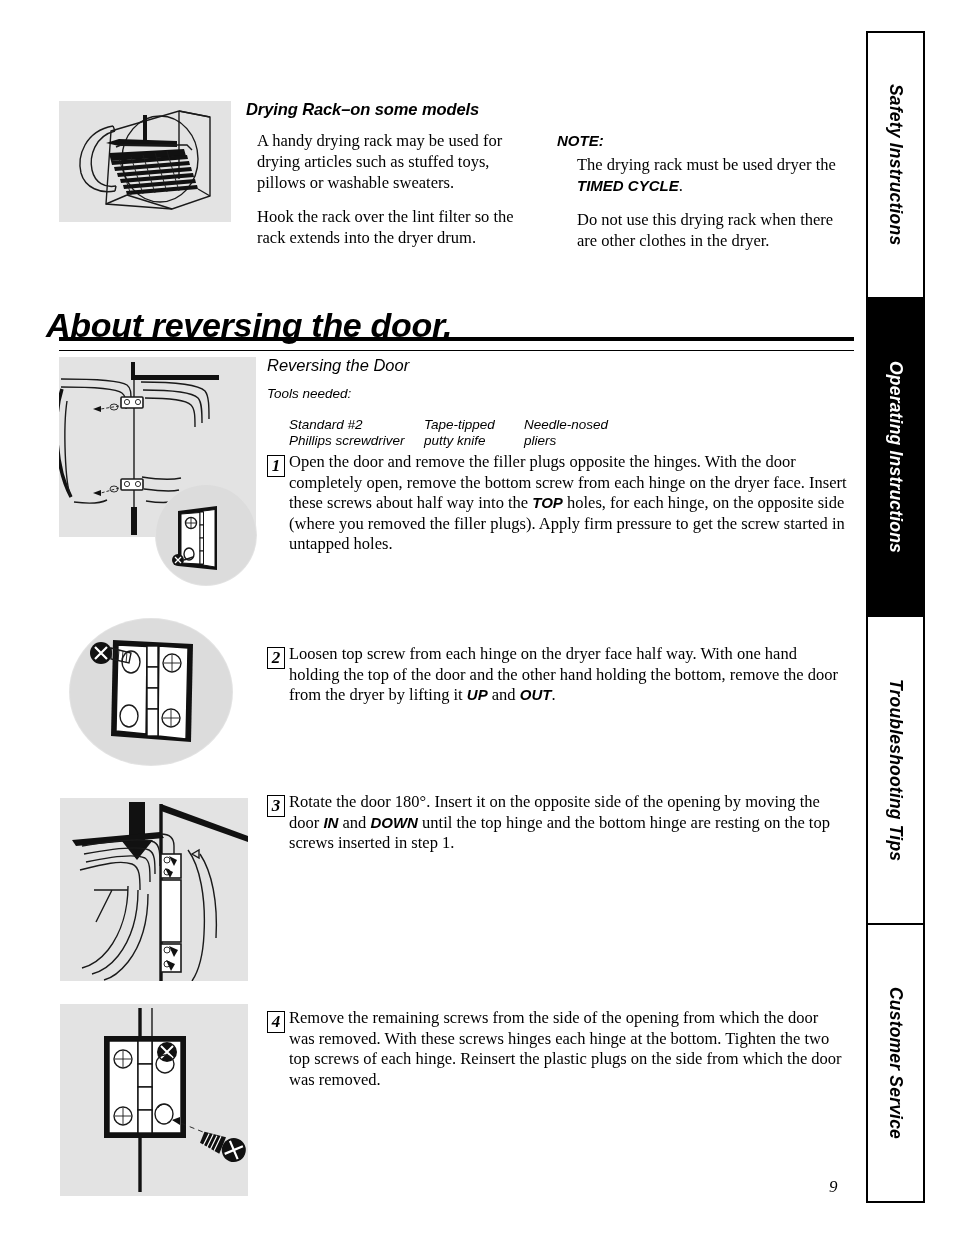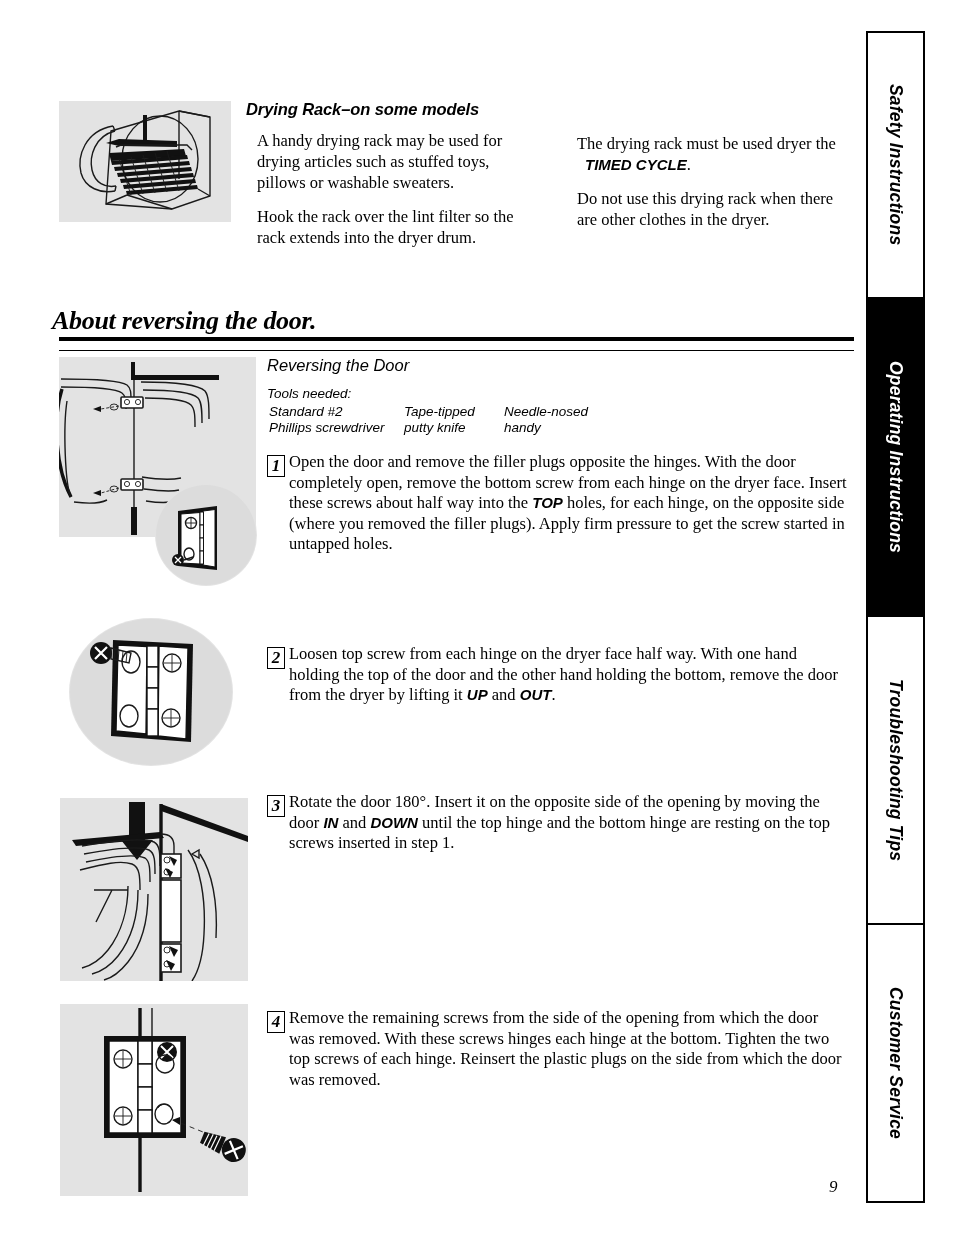--- a/index.html
+++ b/index.html
@@ -104,31 +104,30 @@
     font-style: italic;
     font-size: 15px;
   }
   #note-block .note-item { margin: 3px 0 13px 20px; }
   #note-block .note-item:last-child { margin-bottom: 16px; }
   .sans-bi {
     font-family: "Liberation Sans", sans-serif;
     font-weight: bold;
     font-style: italic;
     font-size: 15px;
-    margin-left: 8px;
   }
 
   
   #section-heading {
     position: absolute;
-    left: 52px; top: 306px;
-    font-family: Liberation Serif, serif;
-    font-weight: bold;
-    font-style: italic;
-    font-size: 26px;
+    left: 46px; top: 306px;
+    font-family: Liberation Sans, sans-serif;
+    font-weight: bold;
+    font-style: italic;
+    font-size: 34px;
     letter-spacing: -0.3px;
   }
   #rule-thick {
     position: absolute;
     left: 59px; top: 337px;
     width: 795px; height: 4px;
     background: #000;
   }
   #rule-thin {
     position: absolute;
@@ -148,25 +147,25 @@
   }
   #tools-block {
     position: absolute;
     left: 267px; top: 386px;
     width: 360px;
     font-family: "Liberation Sans", sans-serif;
     font-style: italic;
     font-size: 13.5px;
     line-height: 16.5px;
   }
-  #tools-label { margin: 0 0 1px 0; }
+  #tools-label { margin: 0 0 14px 0; }
   #tools-grid {
     display: grid;
     grid-template-columns: 135px 100px auto;
-    margin-left: 2px;
+    margin-left: 22px;
   }
   #tools-grid span { white-space: pre-line; }
 
   
   .step { position: absolute; }
   .step-num {
     position: absolute;
     left: 0; top: 3px;
     width: 16px; height: 20px;
     border: 1px solid #000;
@@ -278,39 +277,40 @@
   </div>
 
   <div id="drying-rack-heading">Drying Rack–on some models</div>
 
   <div id="drying-rack-body">
     <p>A handy drying rack may be used for drying articles such as stuffed toys, pillows or washable sweaters.</p>
     <p>Hook the rack over the lint filter so the rack extends into the dryer drum.</p>
   </div>
 
   <div id="note-block">
+    <div id="note-label">NOTE:</div>
     <div class="note-item"><span>The drying rack must be used dryer the </span><span class="sans-bi">TIMED CYCLE</span><span>.</span></div>
     <div class="note-item">Do not use this drying rack when there are other clothes in the dryer.</div>
   </div>
 
   <div id="section-heading">About reversing the door.</div>
   <div id="rule-thick"></div>
   <div id="rule-thin"></div>
 
   <div id="reversing-heading">Reversing the Door</div>
 
   <div id="tools-block">
     <div id="tools-label">Tools needed:</div>
     <div id="tools-grid">
       <span>Standard #2
 Phillips screwdriver</span>
       <span>Tape-tipped
 putty knife</span>
       <span>Needle-nosed
-handy</span>
+pliers</span>
     </div>
   </div>
 
   <div class="figure" id="fig-step-1">
     <svg viewBox="0 0 197 180" preserveAspectRatio="none" aria-hidden="true">
 
       <path class="solidblk" d="M72 5 L76 5 L76 18 L160 18 L160 23 L72 23 Z"></path>
 
       <path class="lineart" d="M75 23 L75 176"></path>
       <path class="solidblk" d="M72 150 L78 150 L78 178 L72 178 Z"></path>

